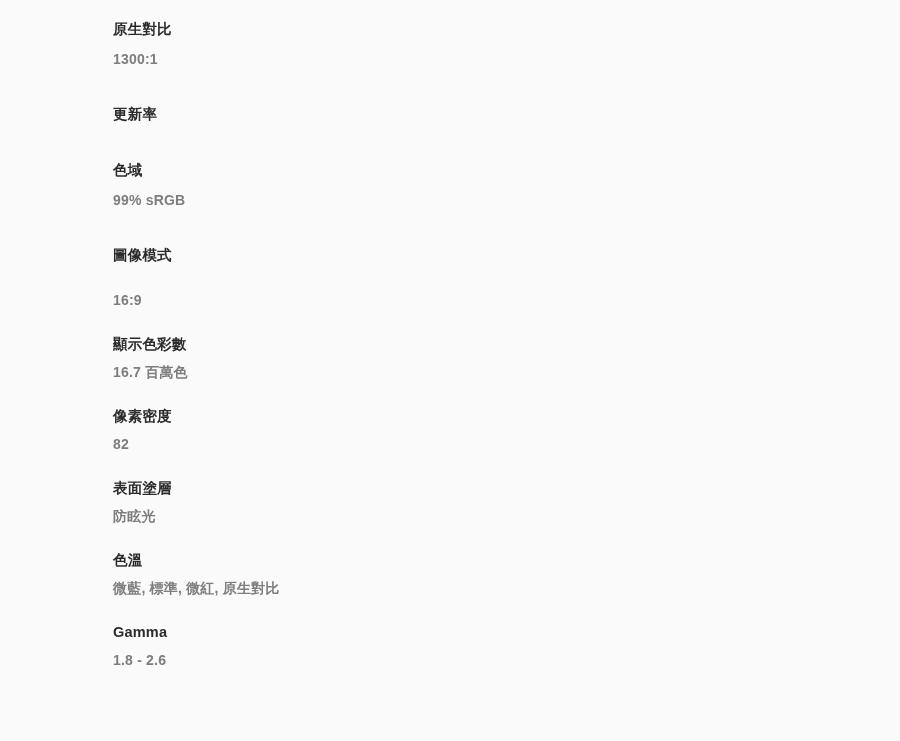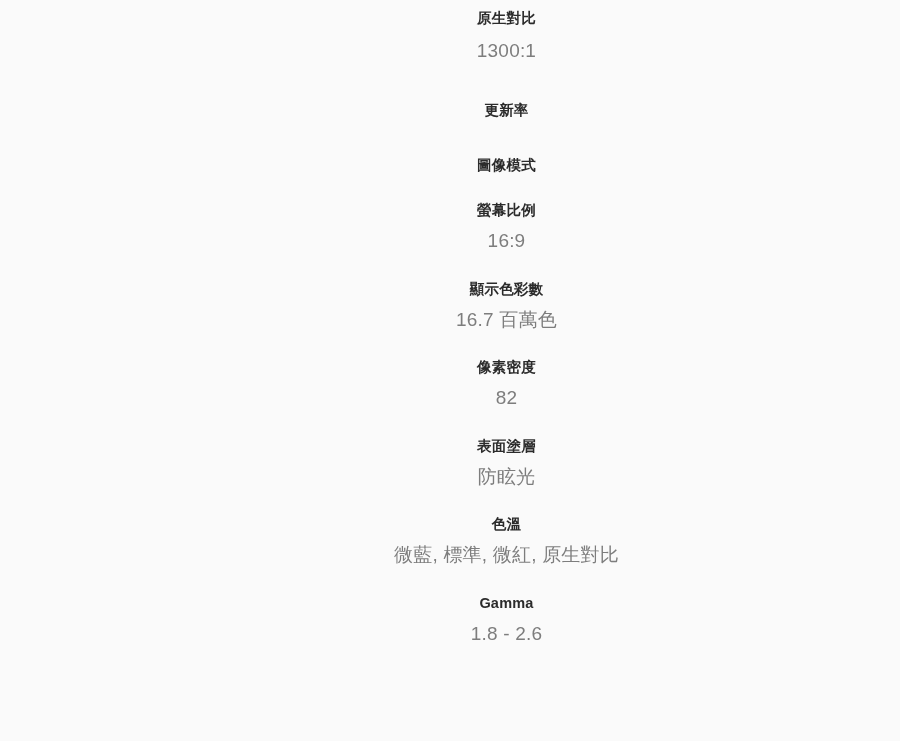--- a/index.html
+++ b/index.html
@@ -15,37 +15,36 @@
     overflow: hidden;
   }
   .spec-sheet {
     position: absolute;
     left: 0;
     top: 0;
     width: 900px;
     height: 571px;
     background: #fafafa;
     box-sizing: border-box;
-    padding: 4px 0 0 113px;
-    text-align: center;
+    padding: 15px 0 0 113px;
   }
   .spec-row {
     display: block;
   }
   .spec-label {
     font-size: 14.5px;
     font-weight: 700;
     color: #2b2b2b;
     line-height: 1.3;
     letter-spacing: 0.2px;
     white-space: nowrap;
   }
   .spec-value {
-    font-size: 19px;
-    font-weight: 400;
+    font-size: 14px;
+    font-weight: 700;
     color: #7d7d7d;
     line-height: 1.3;
     letter-spacing: 0.2px;
     white-space: nowrap;
   }
   
   .spec-row .spec-label { margin: 0 0 11px 0; }
   .spec-row .spec-value { margin: 0 0 0 0; }
   .spec-row { margin-bottom: 37px; }
   .spec-row:first-child { padding-top: 5px; }
@@ -59,27 +58,30 @@
 
   <div class="spec-row">
     <div class="spec-label">原生對比</div>
     <div class="spec-value">1300:1</div>
   </div>
 
   <div class="spec-row">
     <div class="spec-label">更新率</div>
   </div>
 
+  <div class="spec-row">
+    <div class="spec-label">色域</div>
+    <div class="spec-value">99% sRGB</div>
+  </div>
 
   <div class="spec-row tight">
     <div class="spec-label">圖像模式</div>
   </div>
 
   <div class="spec-row tight">
-    <div class="spec-label">螢幕比例</div>
     <div class="spec-value">16:9</div>
   </div>
 
   <div class="spec-row tight">
     <div class="spec-label">顯示色彩數</div>
     <div class="spec-value">16.7 百萬色</div>
   </div>
 
   <div class="spec-row tight">
     <div class="spec-label">像素密度</div>

